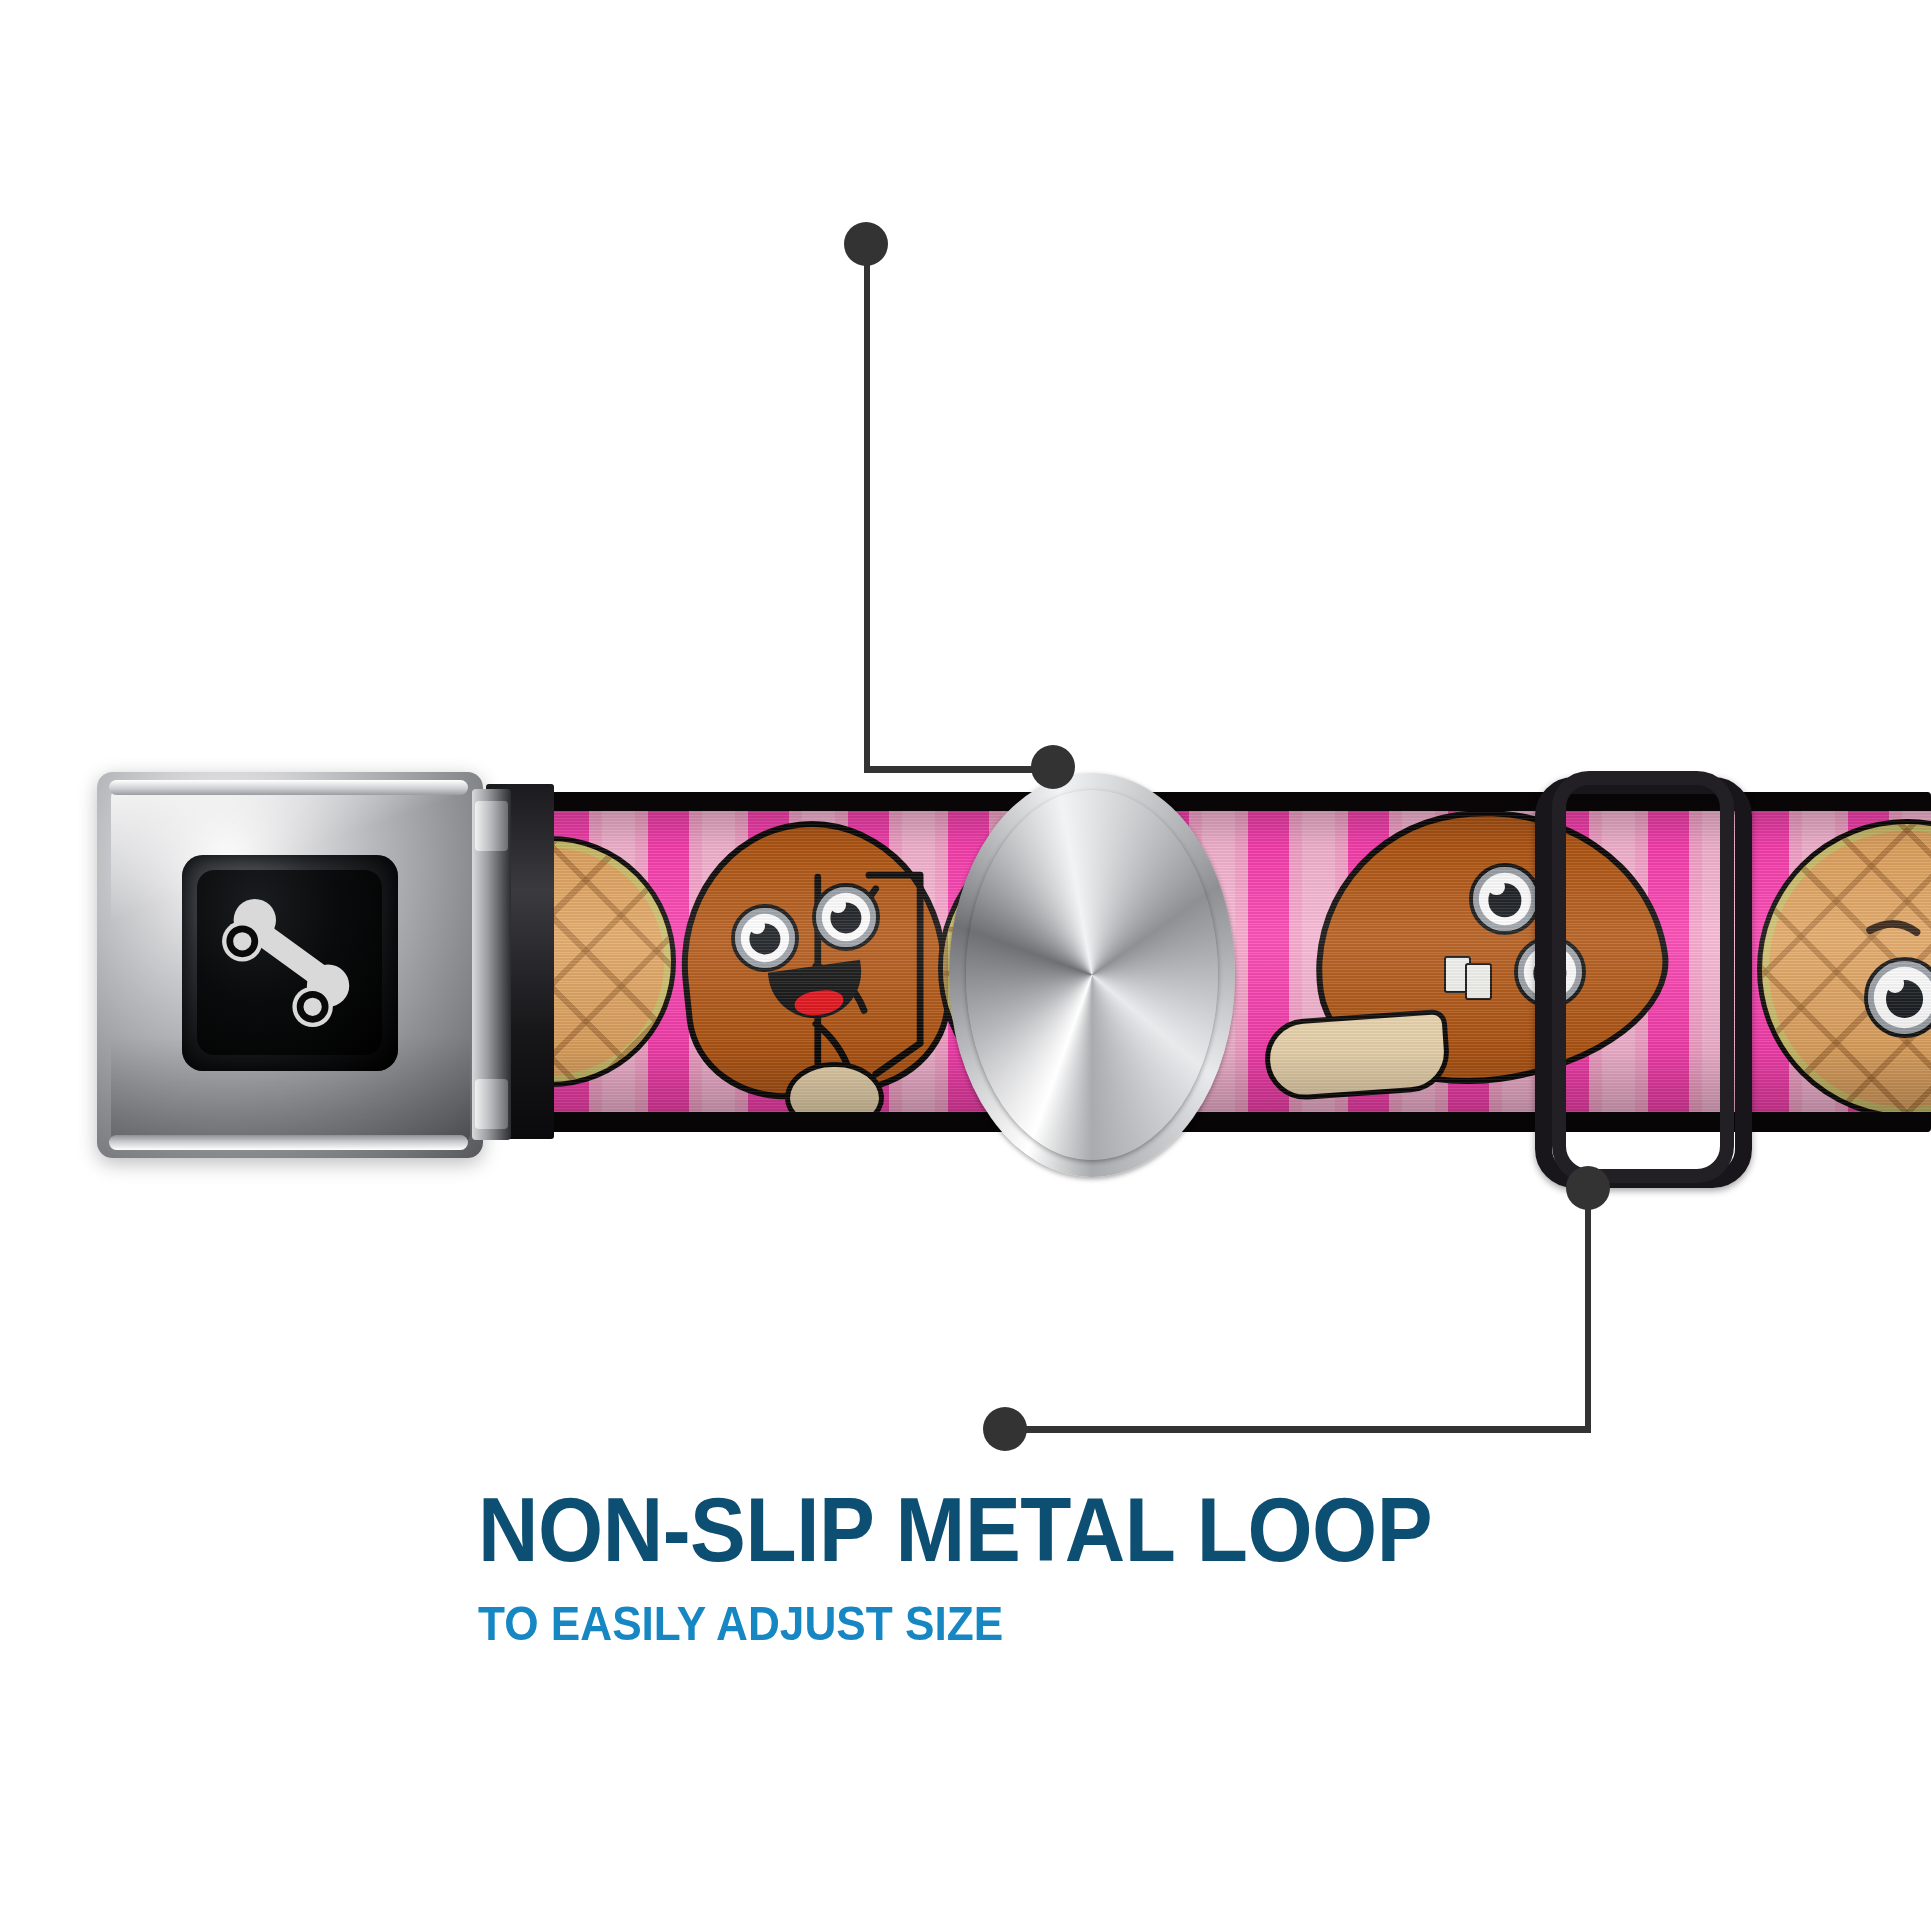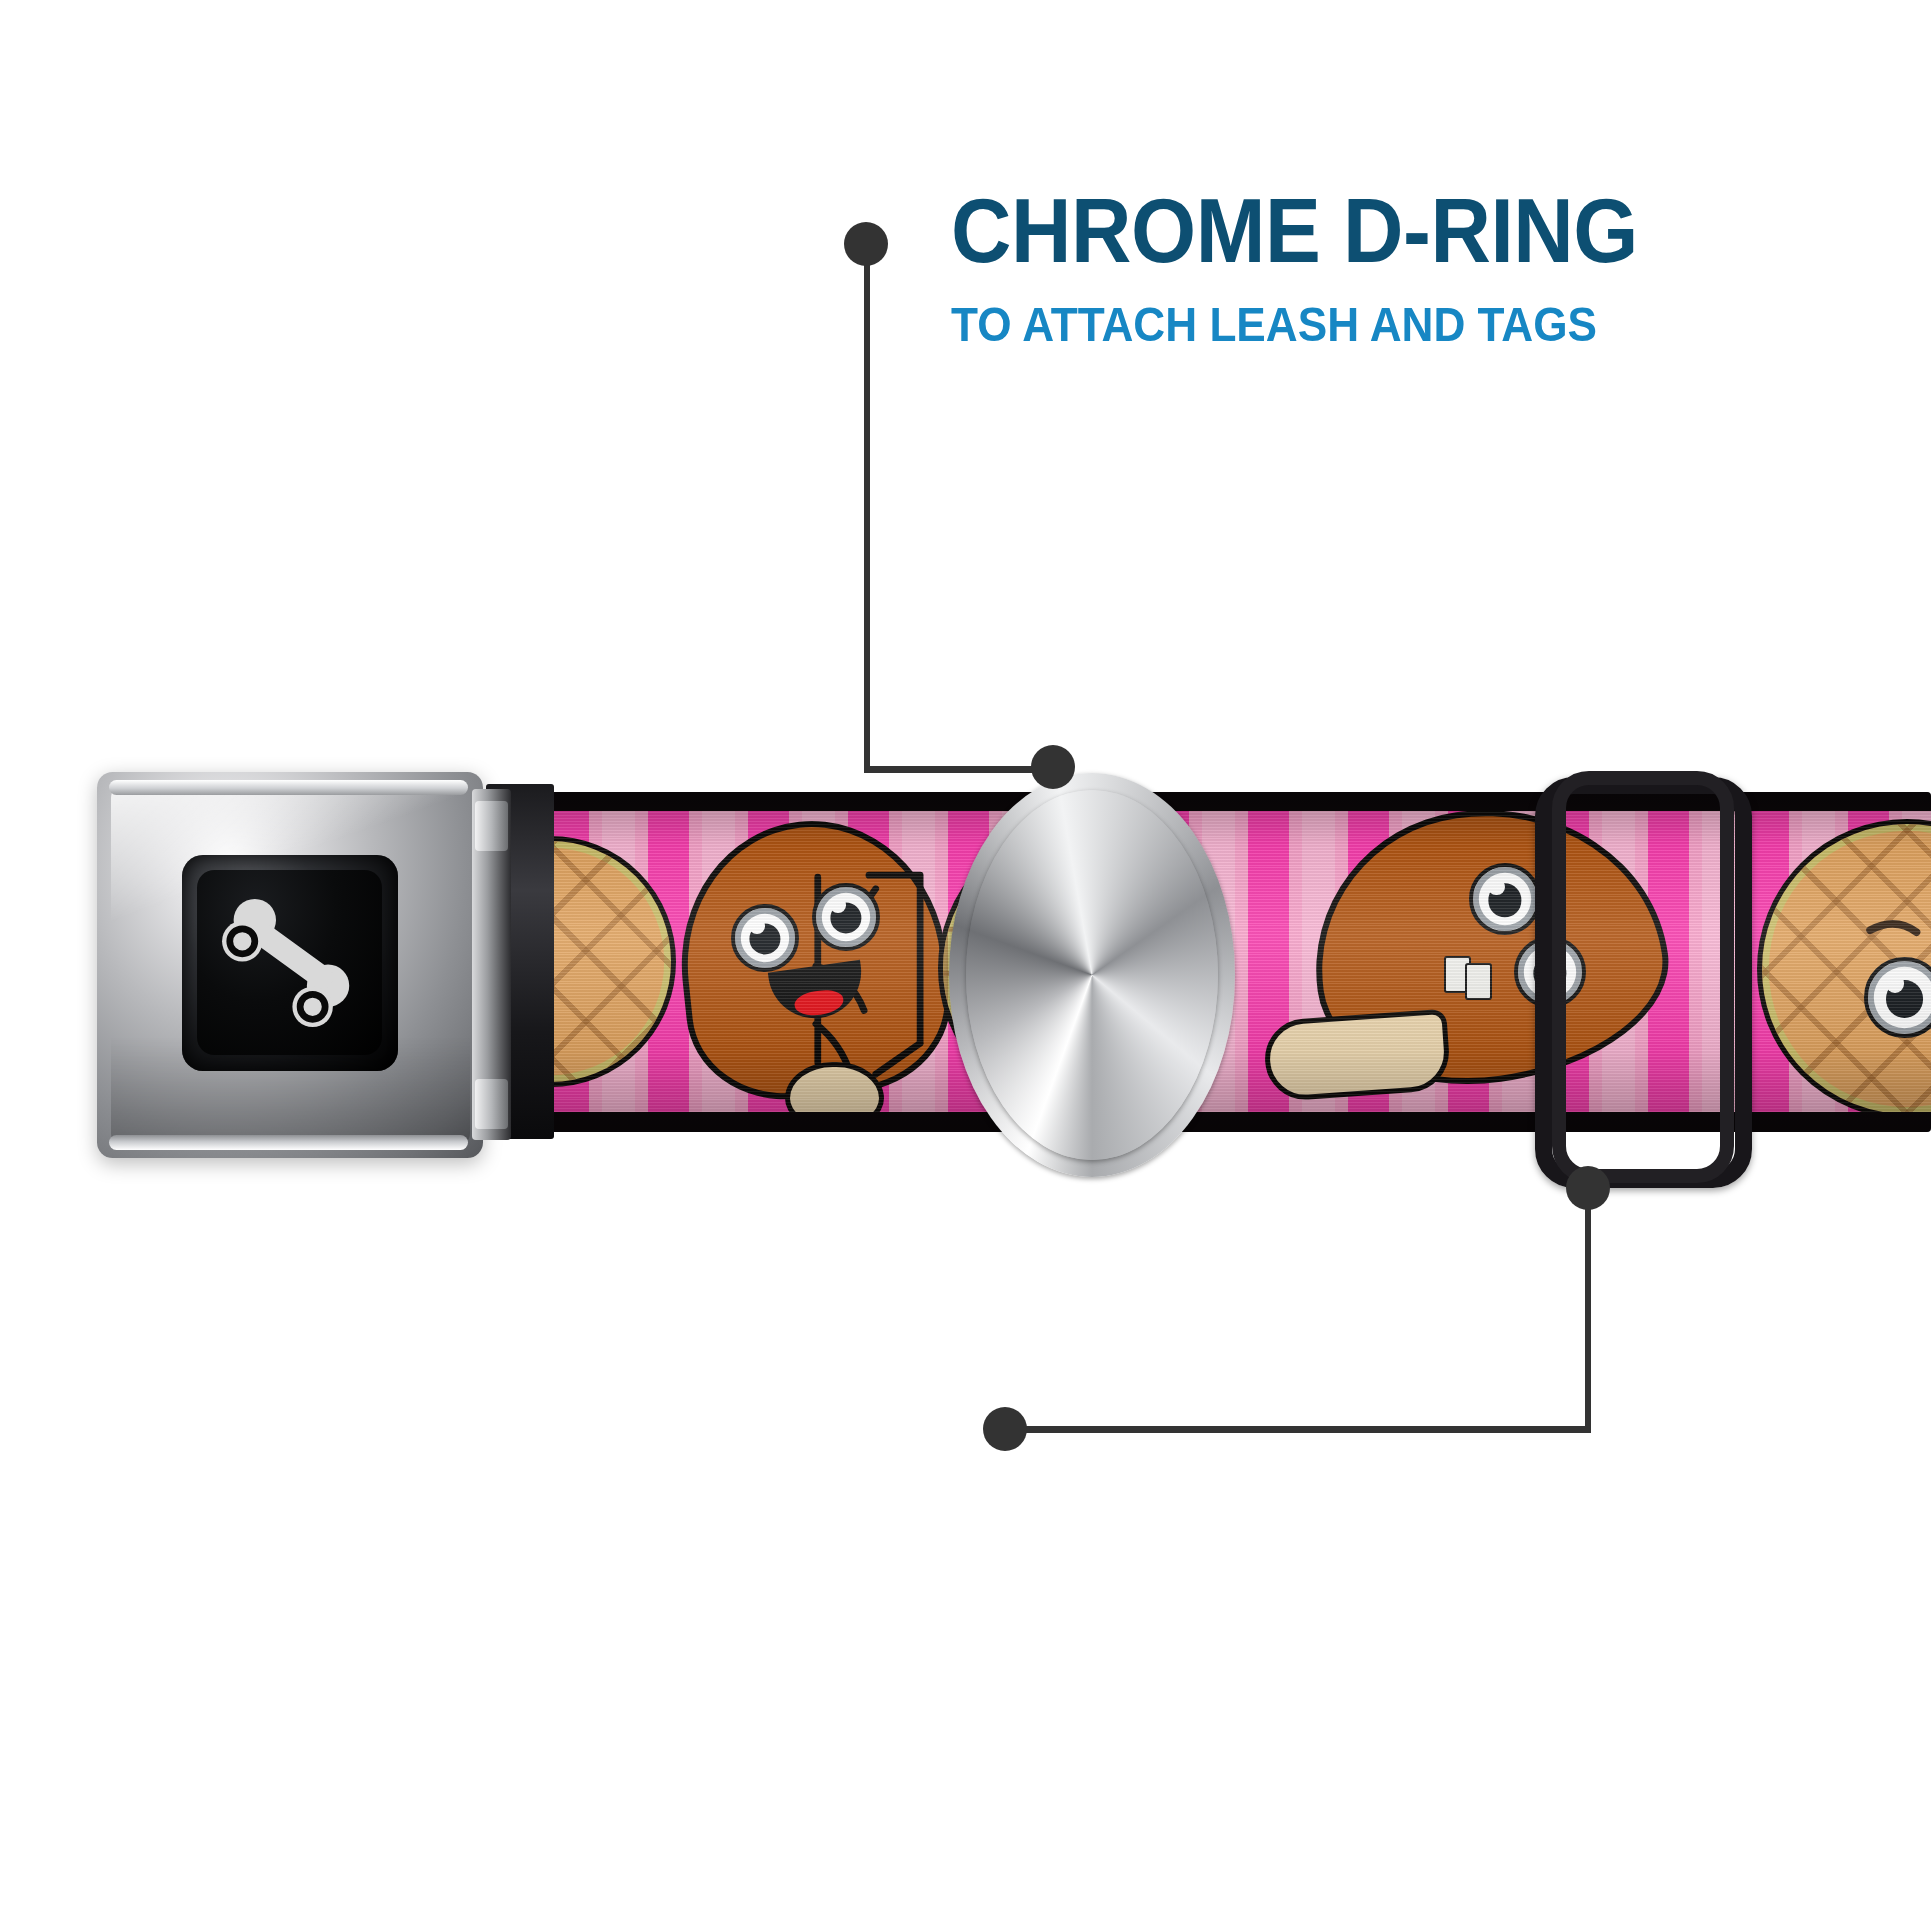--- a/index.html
+++ b/index.html
@@ -385,20 +385,20 @@
   <div class="leader" id="ld-top-v"></div>
   <div class="leader" id="ld-top-h"></div>
   <div class="dot" id="dot-top-a"></div>
   <div class="dot" id="dot-top-b"></div>
 
   <div class="leader" id="ld-bot-v"></div>
   <div class="leader" id="ld-bot-h"></div>
   <div class="dot" id="dot-bot-a"></div>
   <div class="dot" id="dot-bot-b"></div>
 
-  <div class="callout" id="callout-dring">
-    <div class="title">CHROME D-RING</div>
-    <div class="sub">TO ATTACH LEASH AND TAGS</div>
+
+  <div class="callout" id="callout-loop">
+    <div class="title">NON-SLIP METAL LOOP</div>
+    <div class="sub">TO EASILY ADJUST SIZE</div>
   </div>
 
-
 </div>
 
 
 </body></html>

